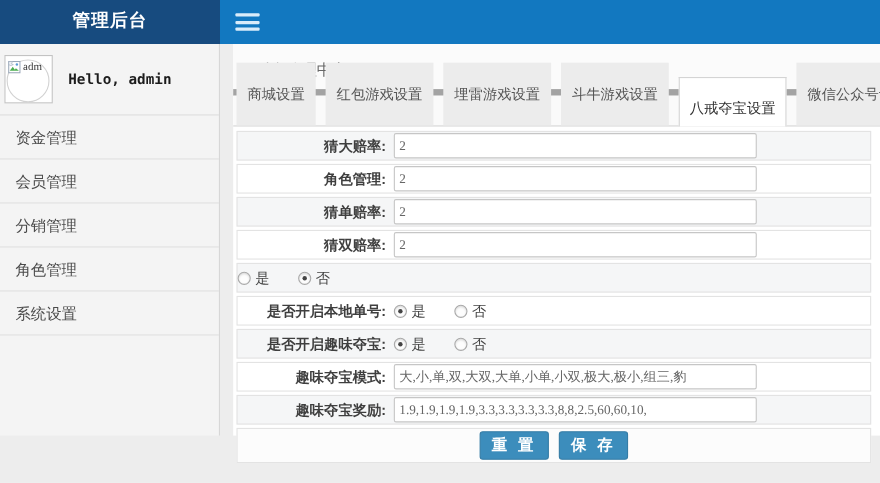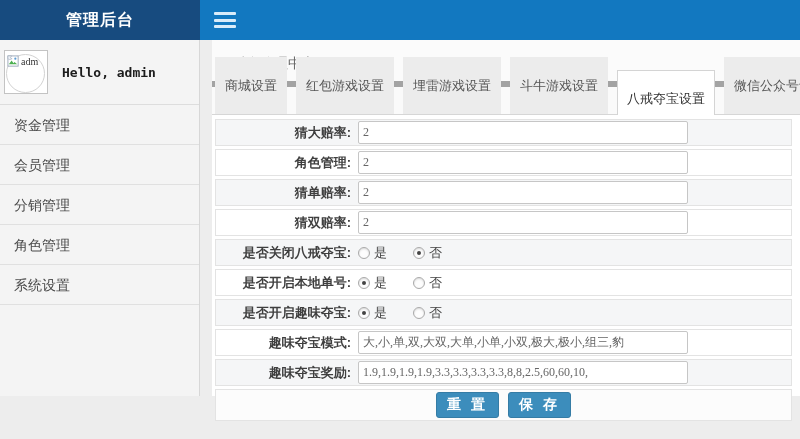--- a/index.html
+++ b/index.html
@@ -142,21 +142,20 @@
                 <input class="text-input" type="text" value="2" style="">
               </div>
             </div>
             <div class="form-row even">
               <div class="cell-label">猜双赔率:</div>
               <div class="cell-value">
                 <input class="text-input" type="text" value="2" style="">
               </div>
             </div>
             <div class="form-row odd">
-              <div class="cell-label">是否关闭八戒夺宝:</div>
               <div class="cell-value">
                 <div class="radio-group">
                   <span class="radio"></span>
                   <span class="opt-label">是</span>
                   <span class="radio checked"></span>
                   <span class="opt-label">否</span>
                 </div>
               </div>
             </div>
             <div class="form-row even">

